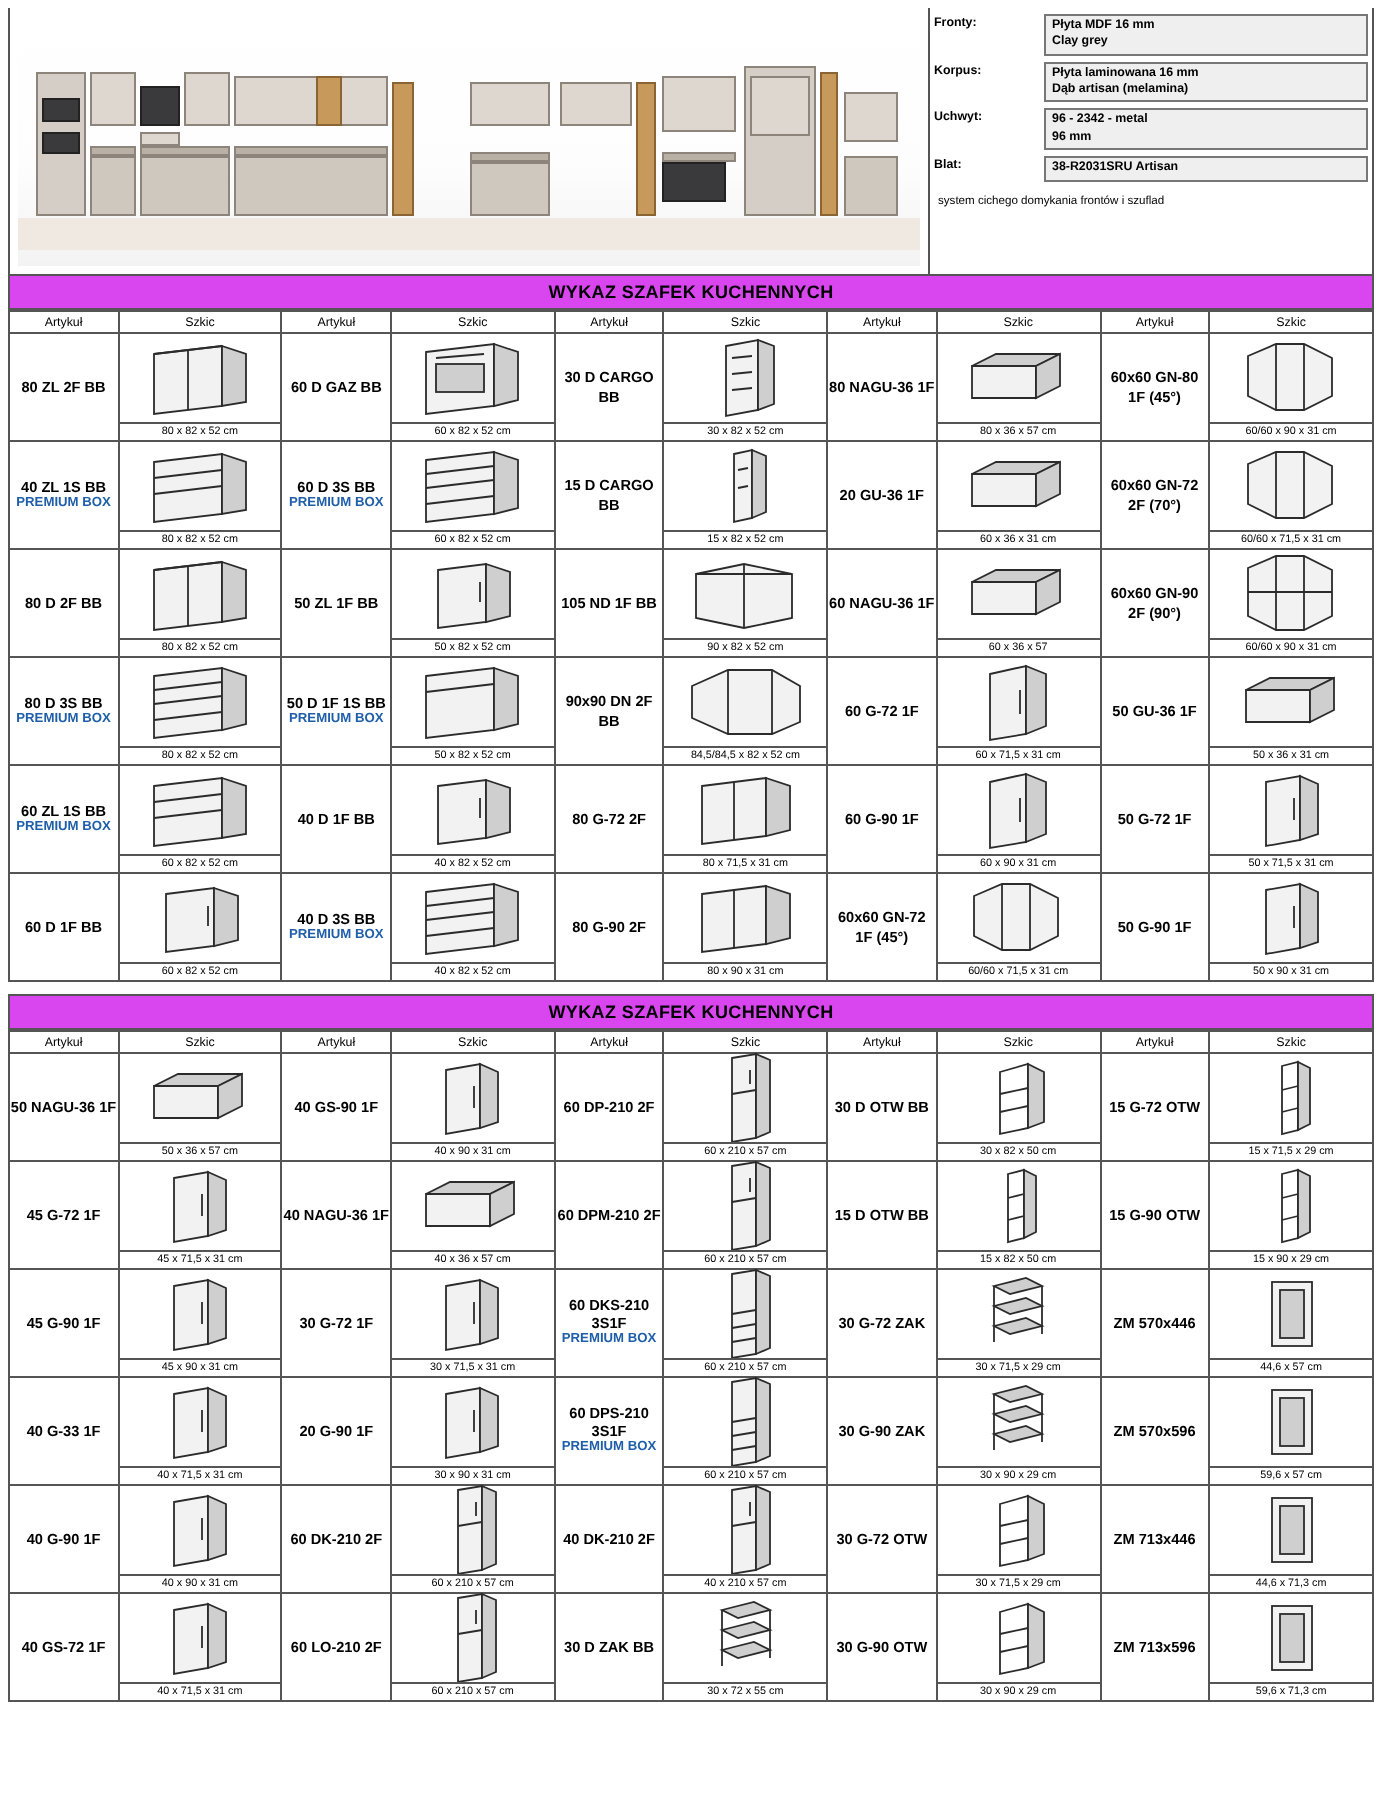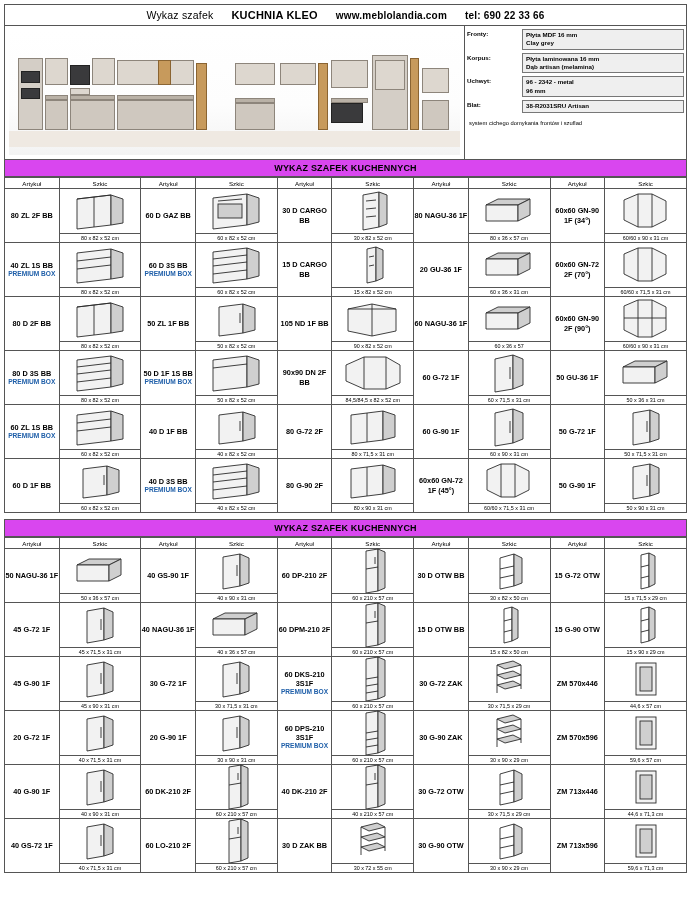--- a/index.html
+++ b/index.html
@@ -194,26 +194,20 @@
     align-items: center;
     justify-content: center;
   }
   .art svg { display: block; }
 </style>
 </head>
 <body>
 
 <div class="page">
 
-  <div class="header">
-    <span class="h-title">Wykaz  szafek</span>
-    <span class="h-strong">KUCHNIA KLEO</span>
-    <span class="h-url">www.meblolandia.com</span>
-    <span class="h-tel">tel: 690 22 33 66</span>
-  </div>
 
   <div class="topwrap">
     <div class="render">
       <div class="render-inner">
         <div class="floor"></div>
 
         <div class="unit tall" style="left:2%;top:22%;width:5.5%;height:58%"></div>
         <div class="unit dark" style="left:2.6%;top:33%;width:4.3%;height:9%"></div>
         <div class="unit dark" style="left:2.6%;top:46%;width:4.3%;height:9%"></div>
         <div class="unit light" style="left:8%;top:22%;width:5%;height:22%"></div>
@@ -367,21 +361,21 @@
                 <svg width="58" height="32" viewBox="0 0 58 32">
                   <polygon points="6,10 18,4 50,4 38,10" stroke="#2b2b2b" fill="#cfcfcf" stroke-width="0.9"></polygon>
                   <polygon points="6,10 38,10 38,26 6,26" stroke="#2b2b2b" fill="#f2f2f2" stroke-width="0.9"></polygon>
                   <polygon points="38,10 50,4 50,20 38,26" stroke="#2b2b2b" fill="#cfcfcf" stroke-width="0.9"></polygon>
                 </svg>
               </div>
               <div class="dims">80 x 36 x 57 cm</div>
             </div>
           </td>
           <td class="name">
-            <span class="sub">60x60 GN-90 1F (34°)</span>
+            <span class="sub">60x60 GN-80 1F (45°)</span>
           </td>
           <td class="sk">
             <div class="skbox">
               <div class="art">
                 <svg width="56" height="42" viewBox="0 0 56 42">
                   <polygon points="6,10 20,4 34,4 48,11 48,30 34,37 20,37 6,30" stroke="#2b2b2b" fill="#f2f2f2" stroke-width="0.9"></polygon>
                   <line x1="20" y1="4" x2="20" y2="37" stroke="#2b2b2b" fill="none" stroke-width="0.9"></line>
                   <line x1="34" y1="4" x2="34" y2="37" stroke="#2b2b2b" fill="none" stroke-width="0.9"></line>
                 </svg>
               </div>
@@ -1061,21 +1055,21 @@
                   <rect x="7" y="5" width="20" height="32" stroke="#2b2b2b" fill="#f2f2f2" stroke-width="0.9"></rect>
                   <rect x="11" y="9" width="12" height="24" stroke="#2b2b2b" fill="#cfcfcf" stroke-width="0.9"></rect>
                 </svg>
               </div>
               <div class="dims">44,6 x 57 cm</div>
             </div>
           </td>
         </tr>
         <tr>
           <td class="name">
-            <span class="sub">20 G-72 1F</span>
+            <span class="sub">40 G-33 1F</span>
           </td>
           <td class="sk">
             <div class="skbox">
               <div class="art">
                 <svg width="44" height="42" viewBox="0 0 44 42">
                   <polygon points="9,7 26,4 26,36 9,39" stroke="#2b2b2b" fill="#f2f2f2" stroke-width="0.9"></polygon>
                   <polygon points="26,4 35,8 35,33 26,36" stroke="#2b2b2b" fill="#cfcfcf" stroke-width="0.9"></polygon>
                   <line x1="23" y1="15" x2="23" y2="26" stroke="#2b2b2b" fill="none" stroke-width="0.9"></line>
                 </svg>
               </div>

